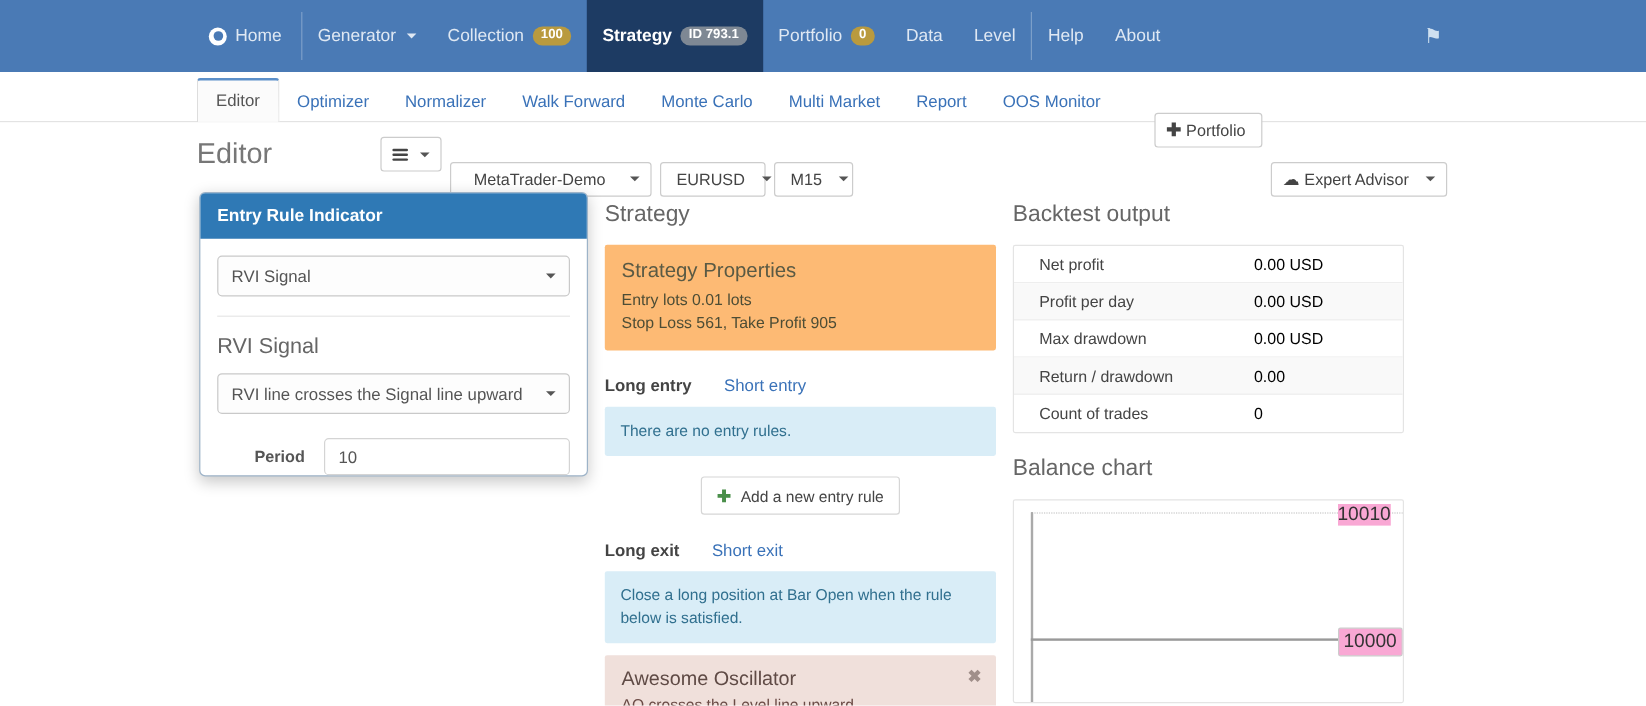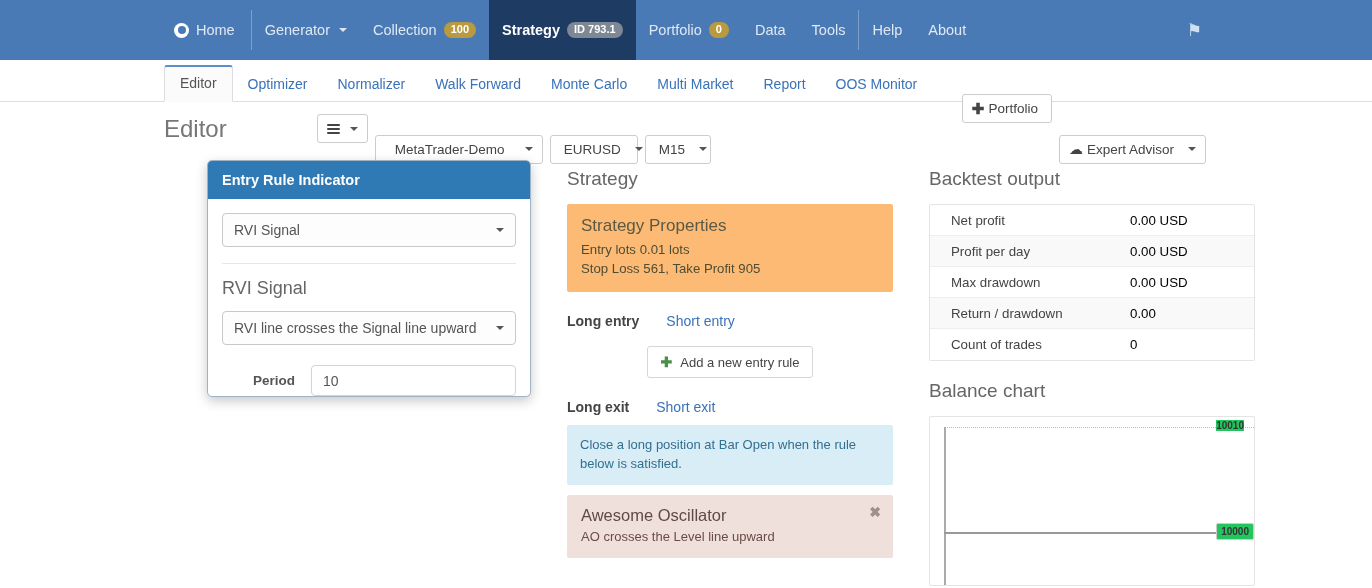--- a/index.html
+++ b/index.html
@@ -150,24 +150,23 @@
   }
   .hamburger i { display: block; height: 2px; background: #444; border-radius: 1px; }
   .toolbar-right { margin-left: auto; display: flex; }
   .plus-icon { font-size: 15px; font-weight: bold; line-height: 1; }
   .cloud-icon { font-size: 14px; line-height: 1; }
 
   
   .body {
     display: flex;
     padding: 0 182px 0 164px;
-    gap: 36px;
+    gap: 14px;
     position: relative;
     height: 428px;
-    margin-left: 41px;
   }
   .col { width: 326px; flex: none; }
   .col-title {
     font-size: 19px;
     color: #666666;
     margin: 13px 0 14px;
     font-weight: normal;
   }
 
   
@@ -360,24 +359,24 @@
   .grid-top {
     position: absolute; left: 14px; right: 0; top: 10px;
     border-top: 1px dotted #bbbbbb;
   }
   .series-line {
     position: absolute; left: 14px; right: 28px; top: 115px;
     height: 2px; background: #999999;
   }
   .axis-lbl {
     position: absolute;
-    font-size: 10px;
-    font-weight: bold;
+    font-size: 16px;
+    font-weight: normal;
     color: #333333;
-    background: #22c55e;
+    background: #f9a8d4;
   }
   .axis-lbl.top { right: 10px; top: 3px; }
   .axis-lbl.mid {
     right: 0px; top: 106px;
     border: 1px solid #cccccc;
     padding: 2px 4px;
     border-radius: 2px;
   }
 </style>
 </head>
@@ -411,21 +410,21 @@
     <div class="nav-item">
       <span>Portfolio</span>
       <span class="badge gold">0</span>
     </div>
 
     <div class="nav-item">
       <span>Data</span>
     </div>
 
     <div class="nav-item">
-      <span>Tools</span>
+      <span>Level</span>
     </div>
     <div class="nav-sep"></div>
 
     <div class="nav-item">
       <span>Help</span>
     </div>
 
     <div class="nav-item">
       <span>About</span>
     </div>
@@ -524,20 +523,21 @@
       <h4>Strategy Properties</h4>
       <div>Entry lots 0.01 lots</div>
       <div>Stop Loss 561, Take Profit 905</div>
     </div>
 
     <div class="subtabs">
       <span class="subtab active">Long entry</span>
       <span class="subtab">Short entry</span>
     </div>
 
+    <div class="info-box">There are no entry rules.</div>
 
     <div class="add-rule-wrap">
       <button class="add-rule">
         <span class="plus">✚</span>
         <span>Add a new entry rule</span>
       </button>
     </div>
 
     <div class="subtabs">
       <span class="subtab active">Long exit</span>

